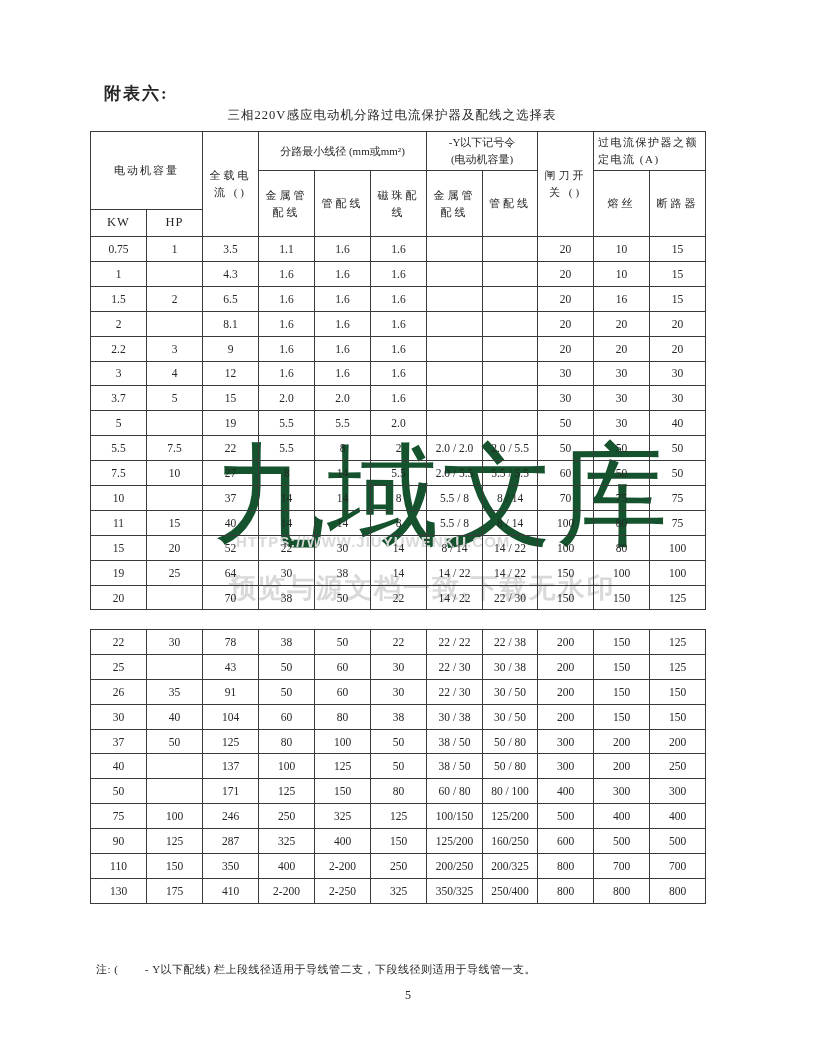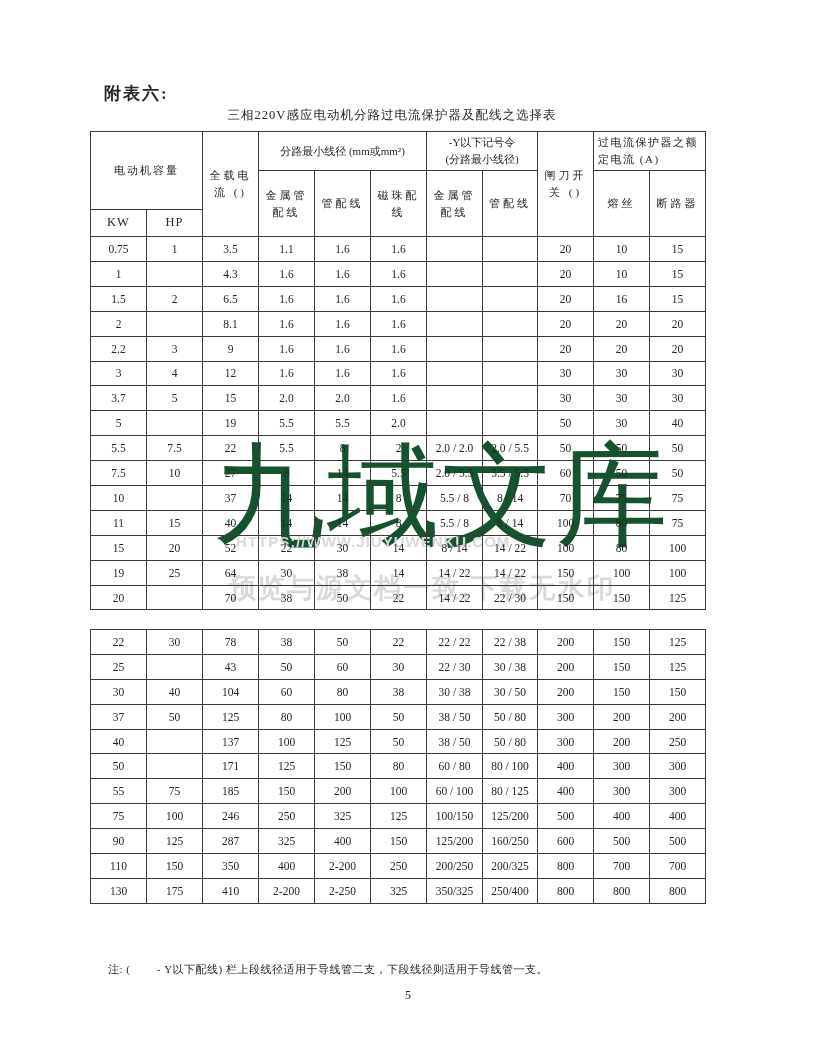--- a/index.html
+++ b/index.html
@@ -34,21 +34,21 @@
   .watermark-url {
     position:absolute; left:236px; top:533px; z-index:1;
     font-size:15px; font-weight:bold; color:#d9d9d9; letter-spacing:1px;
     font-family:"Liberation Sans","DejaVu Sans",sans-serif;
   }
   .watermark-tagline {
     position:absolute; left:229px; top:570px; z-index:1;
     font-size:27px; font-weight:bold; color:#d9d9d9; letter-spacing:2px;
     font-family:"Liberation Sans","DejaVu Sans",sans-serif;
   }
-  .footnote { position:absolute; left:108px; top:962px; font-size:11px; letter-spacing:0.5px; z-index:2; }
+  .footnote { position:absolute; left:96px; top:962px; font-size:11px; letter-spacing:0.5px; z-index:2; }
   .page-number { position:absolute; left:0; top:988px; width:816px; text-align:center; font-size:12px; z-index:2; }
 </style>
 </head>
 <body>
 
 <div class="page">
 
   <div class="watermark-main">九域文库</div>
   <div class="watermark-url">HTTPS://WWW.JIUYUWENKU.COM</div>
   <div class="watermark-tagline">预览与源文档一致,下载无水印</div>
@@ -70,21 +70,21 @@
       <col style="width:56px">
         <col style="width:56px">
     </colgroup>
     <thead>
       <tr class="h1">
         <th colspan="2" rowspan="2" class="h-cap">电动机容量</th>
         <th rowspan="3" class="h-spread">全载电流 ()</th>
         <th colspan="3">分路最小线径 (mm或mm²)</th>
         <th colspan="2">
           <span style="display:block">-Y以下记号令</span>
-          <span style="display:block">(分路最小线径)</span>
+          <span style="display:block">(电动机容量)</span>
         </th>
         <th rowspan="3" class="h-spread">闸刀开关 ()</th>
         <th colspan="2" class="h-left">过电流保护器之额定电流 (A)</th>
       </tr>
       <tr class="h2">
         <th rowspan="2" class="h-spread">金属管配线</th>
         <th rowspan="2" class="h-spread">管配线</th>
         <th rowspan="2" class="h-spread">磁珠配线</th>
         <th rowspan="2" class="h-spread">金属管配线</th>
         <th rowspan="2" class="h-spread">管配线</th>
@@ -330,20 +330,33 @@
           <td>50</td>
           <td>60</td>
           <td>30</td>
           <td>22 / 30</td>
           <td>30 / 38</td>
           <td>200</td>
           <td>150</td>
           <td>125</td>
         </tr>
         <tr>
+          <td>26</td>
+          <td>35</td>
+          <td>91</td>
+          <td>50</td>
+          <td>60</td>
+          <td>30</td>
+          <td>22 / 30</td>
+          <td>30 / 50</td>
+          <td>200</td>
+          <td>150</td>
+          <td>150</td>
+        </tr>
+        <tr>
           <td>30</td>
           <td>40</td>
           <td>104</td>
           <td>60</td>
           <td>80</td>
           <td>38</td>
           <td>30 / 38</td>
           <td>30 / 50</td>
           <td>200</td>
           <td>150</td>
@@ -377,33 +390,20 @@
         </tr>
         <tr>
           <td>50</td>
           <td></td>
           <td>171</td>
           <td>125</td>
           <td>150</td>
           <td>80</td>
           <td>60 / 80</td>
           <td>80 / 100</td>
-          <td>400</td>
-          <td>300</td>
-          <td>300</td>
-        </tr>
-        <tr>
-          <td>55</td>
-          <td>75</td>
-          <td>185</td>
-          <td>150</td>
-          <td>200</td>
-          <td>100</td>
-          <td>60 / 100</td>
-          <td>80 / 125</td>
           <td>400</td>
           <td>300</td>
           <td>300</td>
         </tr>
         <tr>
           <td>75</td>
           <td>100</td>
           <td>246</td>
           <td>250</td>
           <td>325</td>

